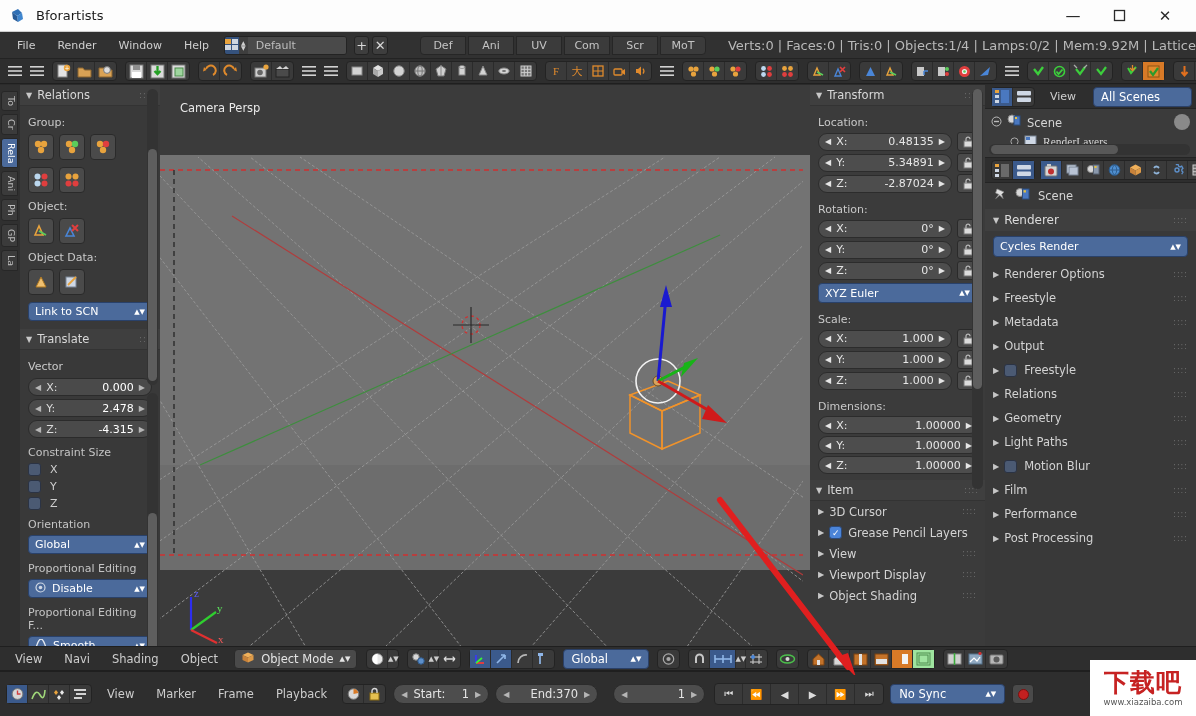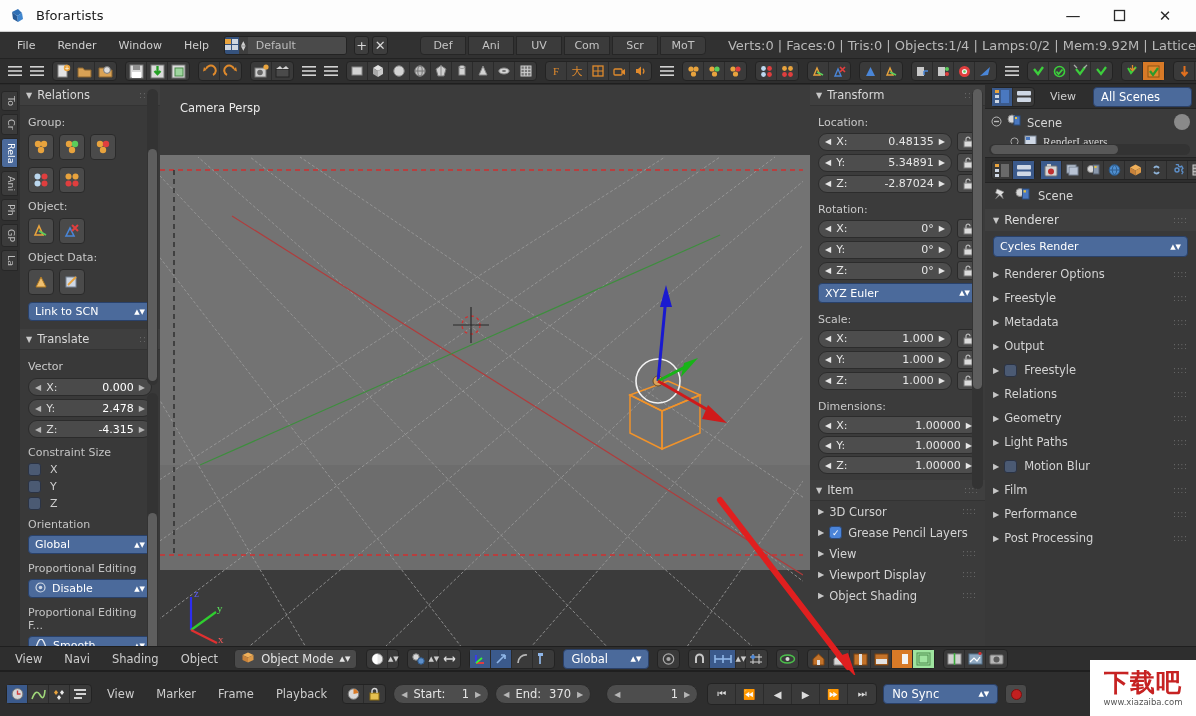--- a/index.html
+++ b/index.html
@@ -1541,21 +1541,21 @@
     </div>
 
     <div class="tl-num">
       <span style="font-size:8px;color:#b6b6b6;">◀</span>
       <span style="margin-left:6px;">Start:</span>
       <span class="vl" style="margin-right:6px;">1</span>
       <span style="font-size:8px;color:#b6b6b6;">▶</span>
     </div>
     <div class="tl-num">
       <span style="font-size:8px;color:#b6b6b6;">◀</span>
-      <span style="margin-left:6px;">End:</span>
+      <span style="margin-left:21px;">End:</span>
       <span class="vl" style="margin-right:6px;">370</span>
       <span style="font-size:8px;color:#b6b6b6;">▶</span>
     </div>
     <div class="tl-num" style="min-width:92px;margin-left:12px;">
       <span style="font-size:8px;color:#b6b6b6;">◀</span>
       <span class="vl" style="margin-right:6px;">1</span>
       <span style="font-size:8px;color:#b6b6b6;">▶</span>
     </div>
 
     <div class="transport">

